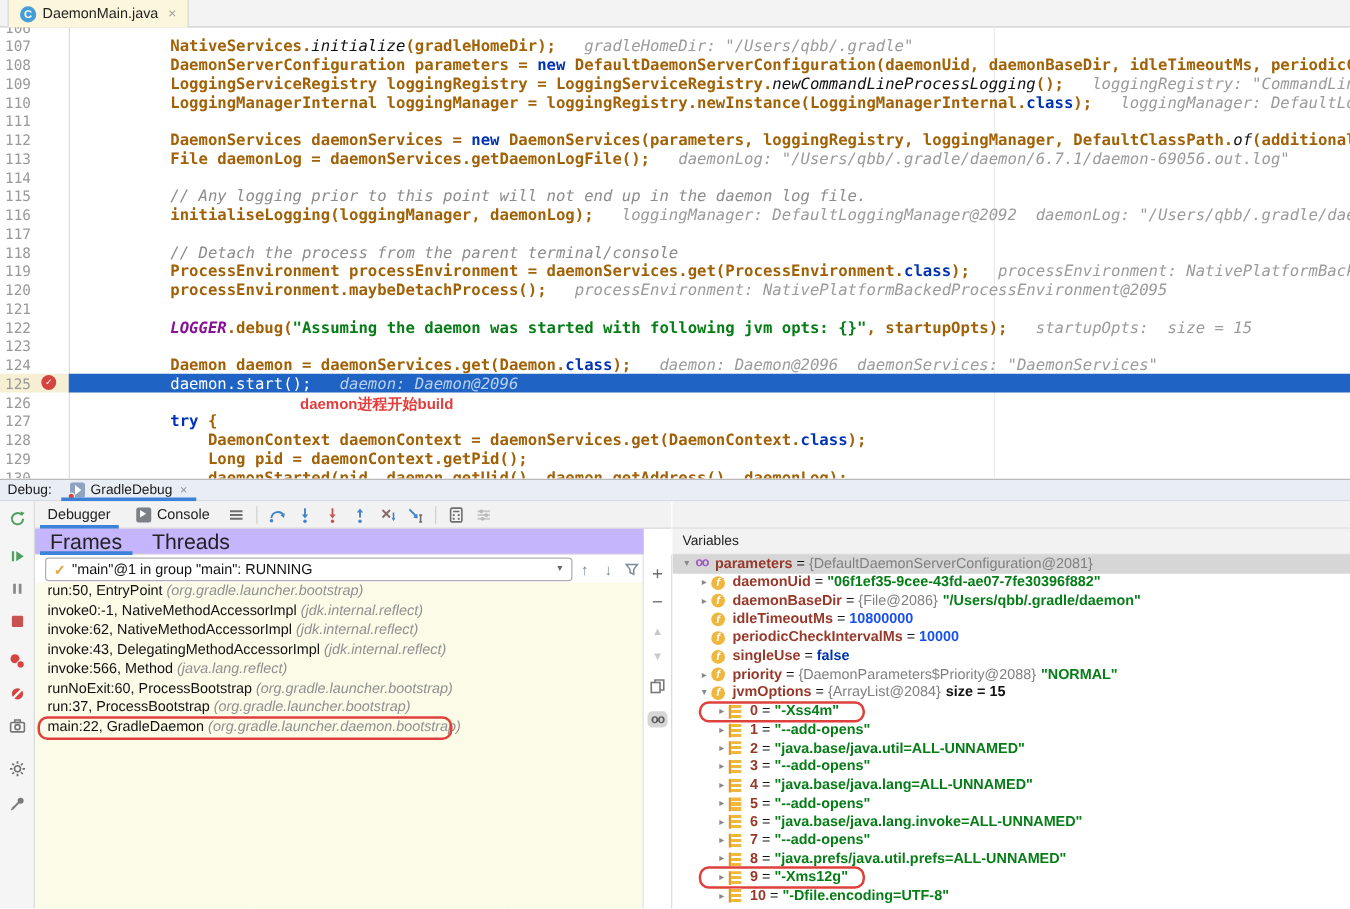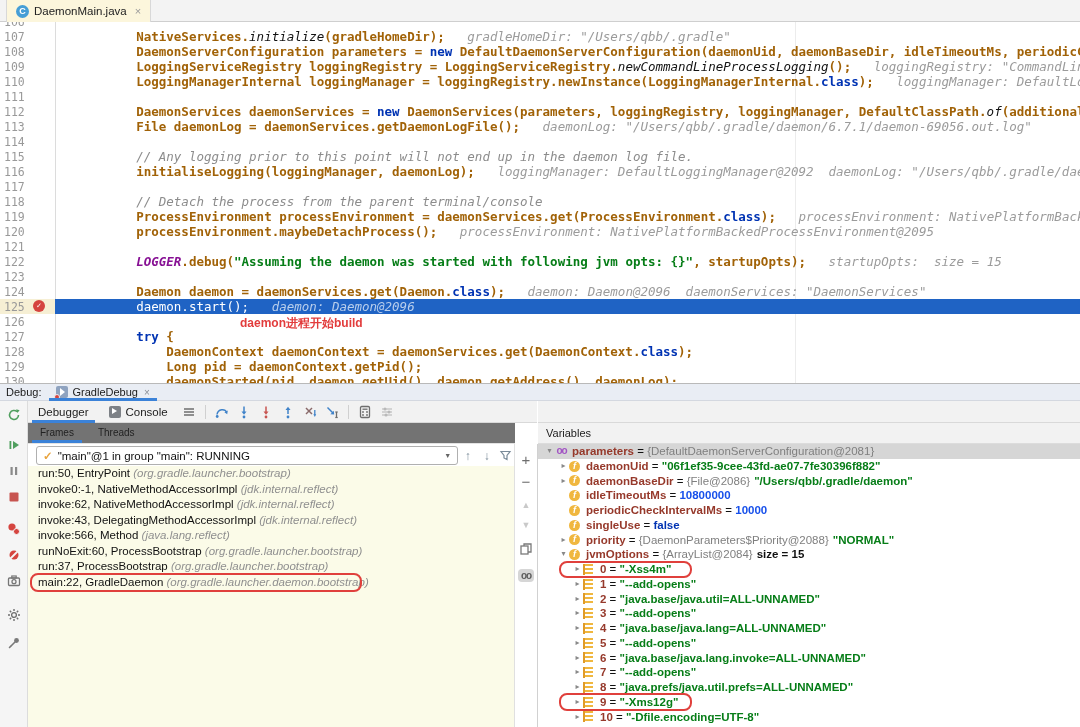--- a/index.html
+++ b/index.html
@@ -47,21 +47,21 @@
 
   .toolbar { position:absolute; left:28px; top:17px; width:509px; height:22px; background:#f2f2f2; border-bottom:1px solid #d9d9d9; display:flex; align-items:center; font-size:11.5px; color:#222; }
   .toolbar-right { position:absolute; left:538px; top:17px; right:0; height:22px; background:#f2f2f2; border-bottom:1px solid #d9d9d9; }
   .ttab { position:relative; height:22px; display:flex; align-items:center; gap:5px; padding:0 10px; }
   .ttab.sel:after { content:""; position:absolute; left:4px; right:4px; bottom:0; height:3px; background:#3b82d8; }
   .consic { position:relative; width:12px; height:12px; border-radius:2px; background:#7d8186; }
   .consic i { position:absolute; left:3px; top:2.5px; width:0; height:0; border-left:5px solid #fff; border-top:3.5px solid transparent; border-bottom:3.5px solid transparent; }
   .tbsep { width:1px; height:14px; background:#d0d0d0; margin:0 5px; }
   .tbic { width:22px; height:22px; display:flex; align-items:center; justify-content:center; }
 
-  .ftabs { position:absolute; left:28px; top:39px; width:487px; height:21px; background:#737373; border-bottom:1px solid #e3e3e3; display:flex; align-items:flex-end; font-size:10px; color:#222; }
+  .ftabs { position:absolute; left:28px; top:39px; width:487px; height:21px; background:#c4b5fd; border-bottom:1px solid #e3e3e3; display:flex; align-items:flex-start; font-size:17px; color:#222; }
   .ftab { position:relative; height:21px; display:flex; align-items:center; padding:0 12px; }
   .ftab.sel:after { content:""; position:absolute; left:4px; right:4px; bottom:0; height:3px; background:#3b82d8; }
   .varshead { position:absolute; left:538px; top:39px; right:0; height:21px; background:#f2f2f2; border-bottom:1px solid #dcdcdc; display:flex; align-items:center; font-size:11px; color:#222; padding-left:8px; }
 
   .comborow { position:absolute; left:28px; top:60px; width:487px; height:23px; background:#fff; display:flex; align-items:center; }
   .combo { margin-left:8px; width:424px; height:19px; border:1px solid #b0b0b0; border-radius:3px; background:#fff; display:flex; align-items:center; font-size:11.5px; color:#111; padding:0 6px; gap:5px; }
   .combo .chk { color:#e8a33d; font-weight:bold; }
   .combo .caret { margin-left:auto; color:#666; font-size:7px; }
   .combic { width:19px; height:19px; display:flex; align-items:center; justify-content:center; color:#7a8b99; font-size:12px; }
 

